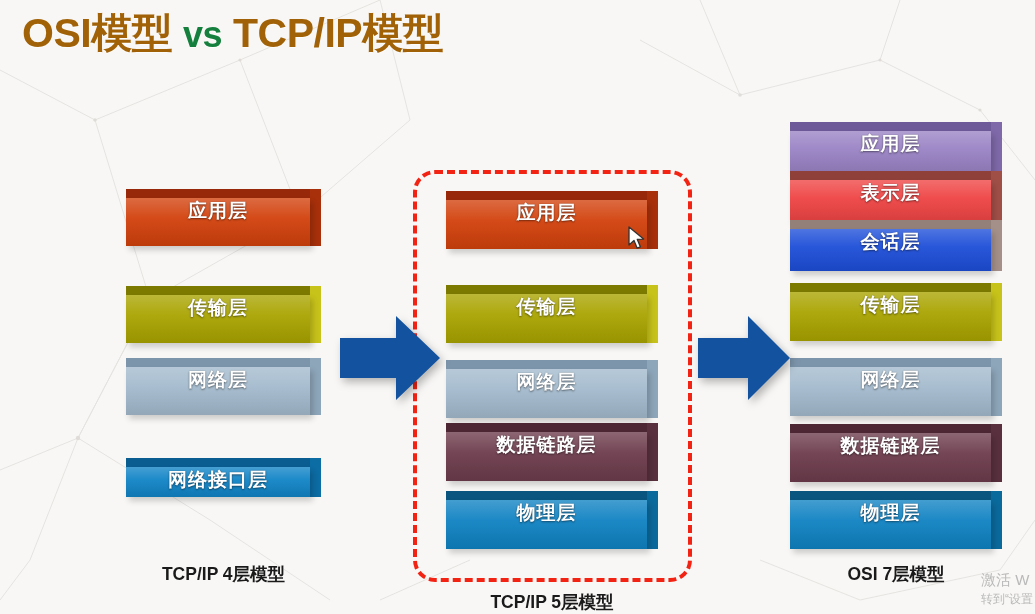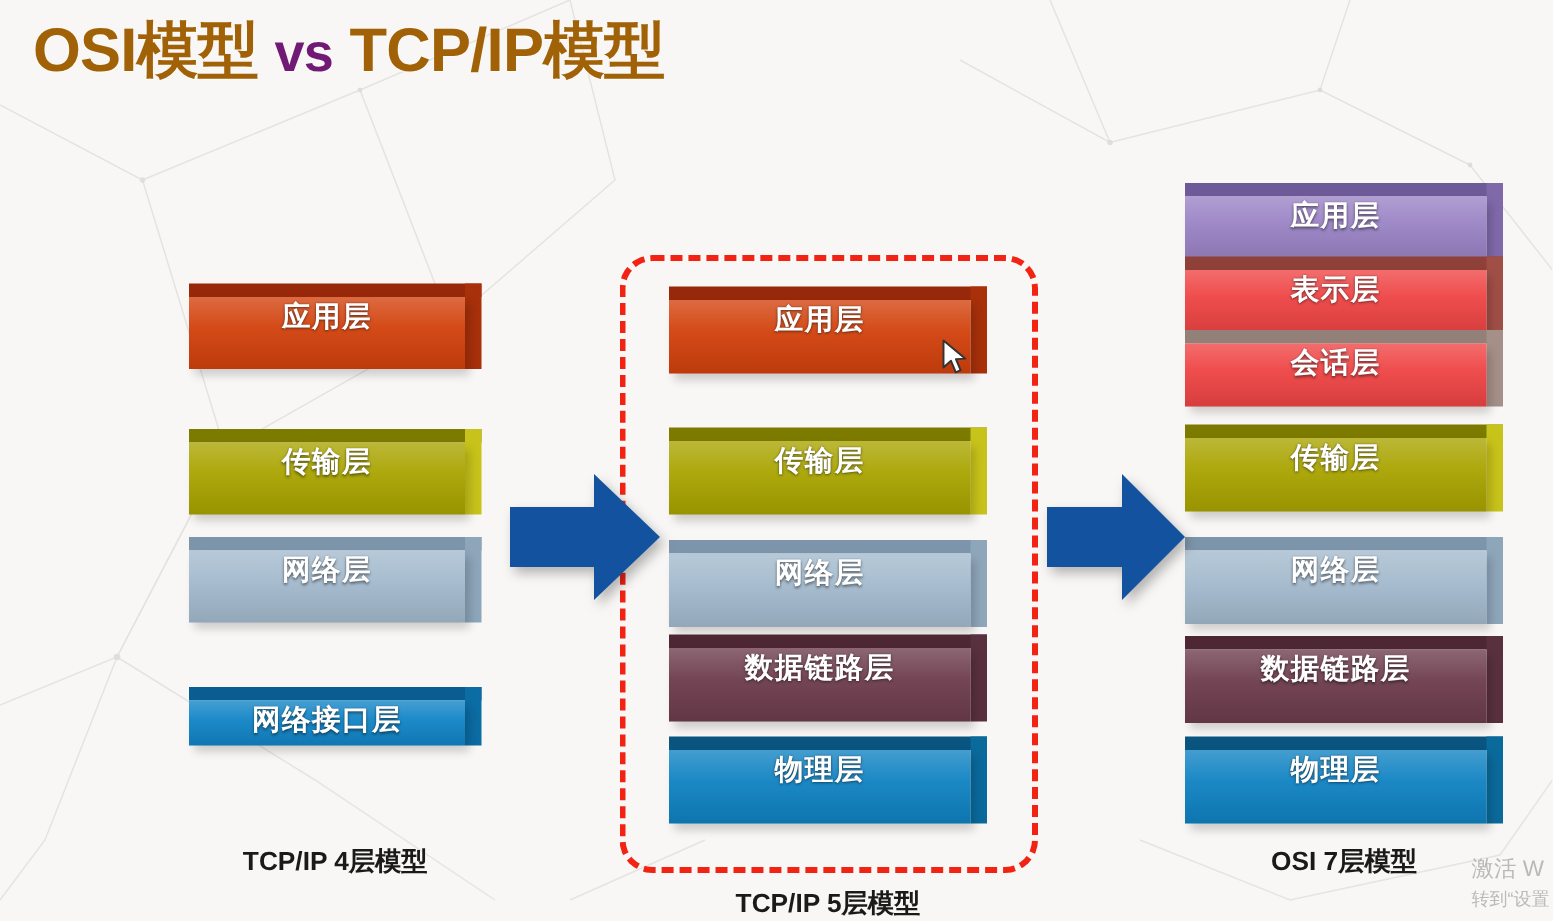--- a/index.html
+++ b/index.html
@@ -30,21 +30,21 @@
     top: 6px;
     font-size: 41px;
     font-weight: bold;
     color: #1565c0;
     letter-spacing: -0.5px;
     white-space: nowrap;
     z-index: 5;
     text-shadow: 0 1px 0 rgba(255,255,255,0.6);
   }
   #page-title .tok-dark { color: #a16207; }
-  #page-title .tok-vs { color: #701a75; font-size: 36px; }
+  #page-title .tok-vs { color: #15803d; font-size: 36px; }
 
   
   .column {
     position: absolute;
     z-index: 4;
   }
   .col-caption {
     position: absolute;
     text-align: center;
     font-size: 17.5px;
@@ -303,21 +303,21 @@
     <div class="side" style="background:#a04f47;"></div>
     <div class="face" style="background:#ef4444;">
       <div class="face-grad"></div>
       <span class="lbl">表示层</span>
     </div>
   </div>
 
   <div class="bar shadowed" style="left:790px; top:220px; width:212px; height:51px;">
     <div class="top" style="background:#938079;"></div>
     <div class="side" style="background:#a59089;"></div>
-    <div class="face" style="background:#ef4444;">
+    <div class="face" style="background:#1d4ed8;">
       <div class="face-grad"></div>
       <span class="lbl">会话层</span>
     </div>
   </div>
 
   <div class="bar shadowed" style="left:790px; top:283px; width:212px; height:58px;">
     <div class="top" style="background:#7d7a00;"></div>
     <div class="side" style="background:#c8c31a;"></div>
     <div class="face" style="background:#a9a400;">
       <div class="face-grad"></div>

